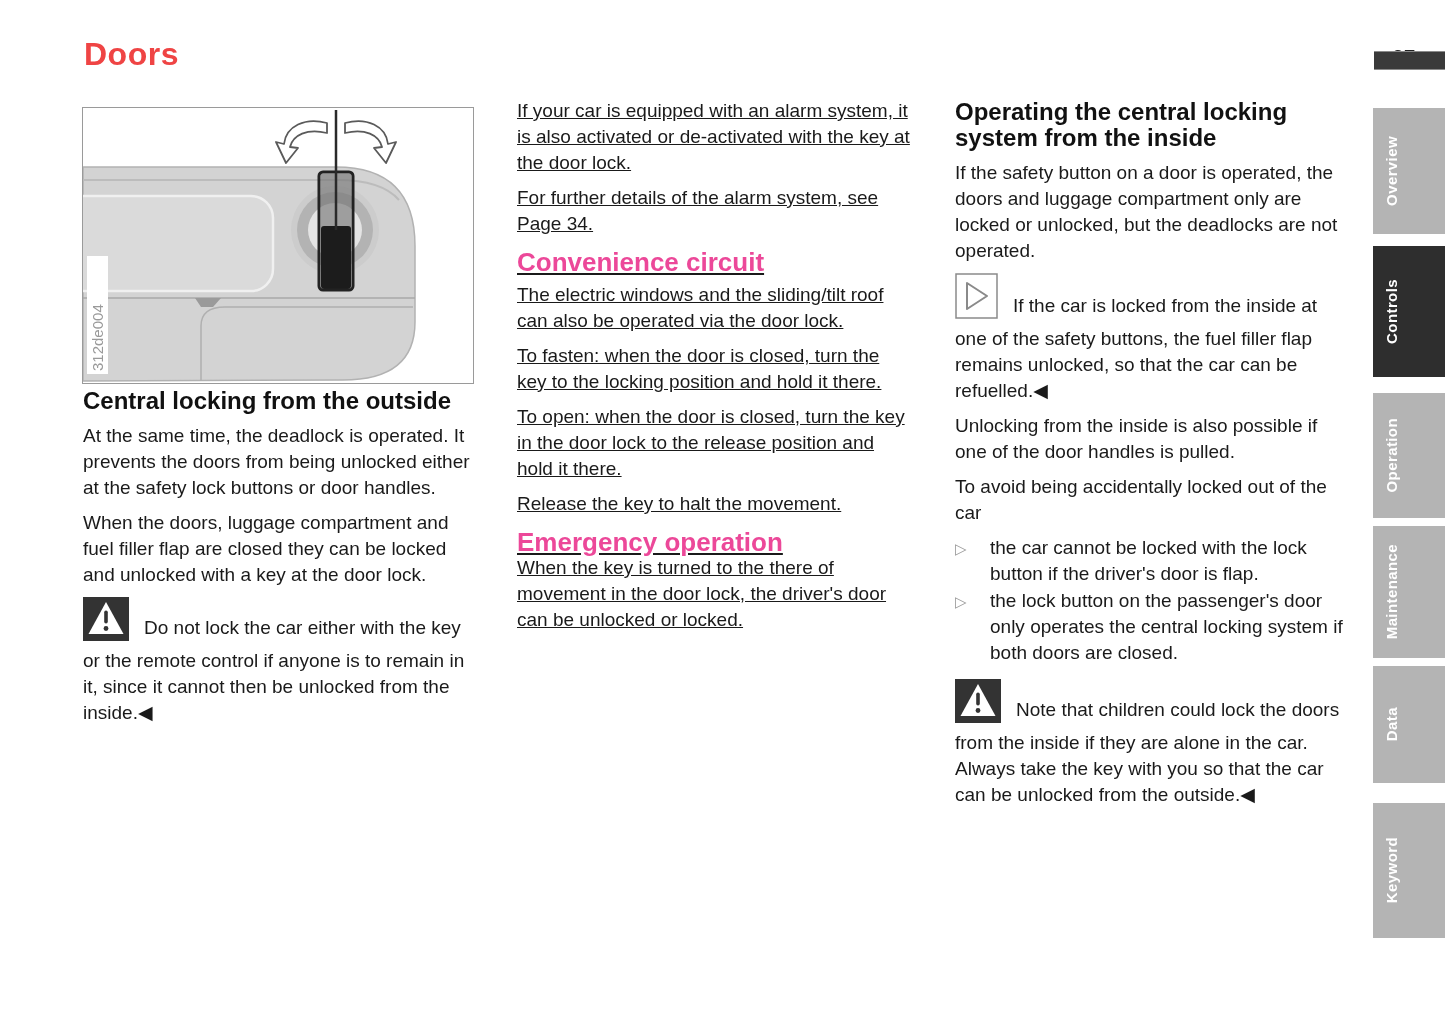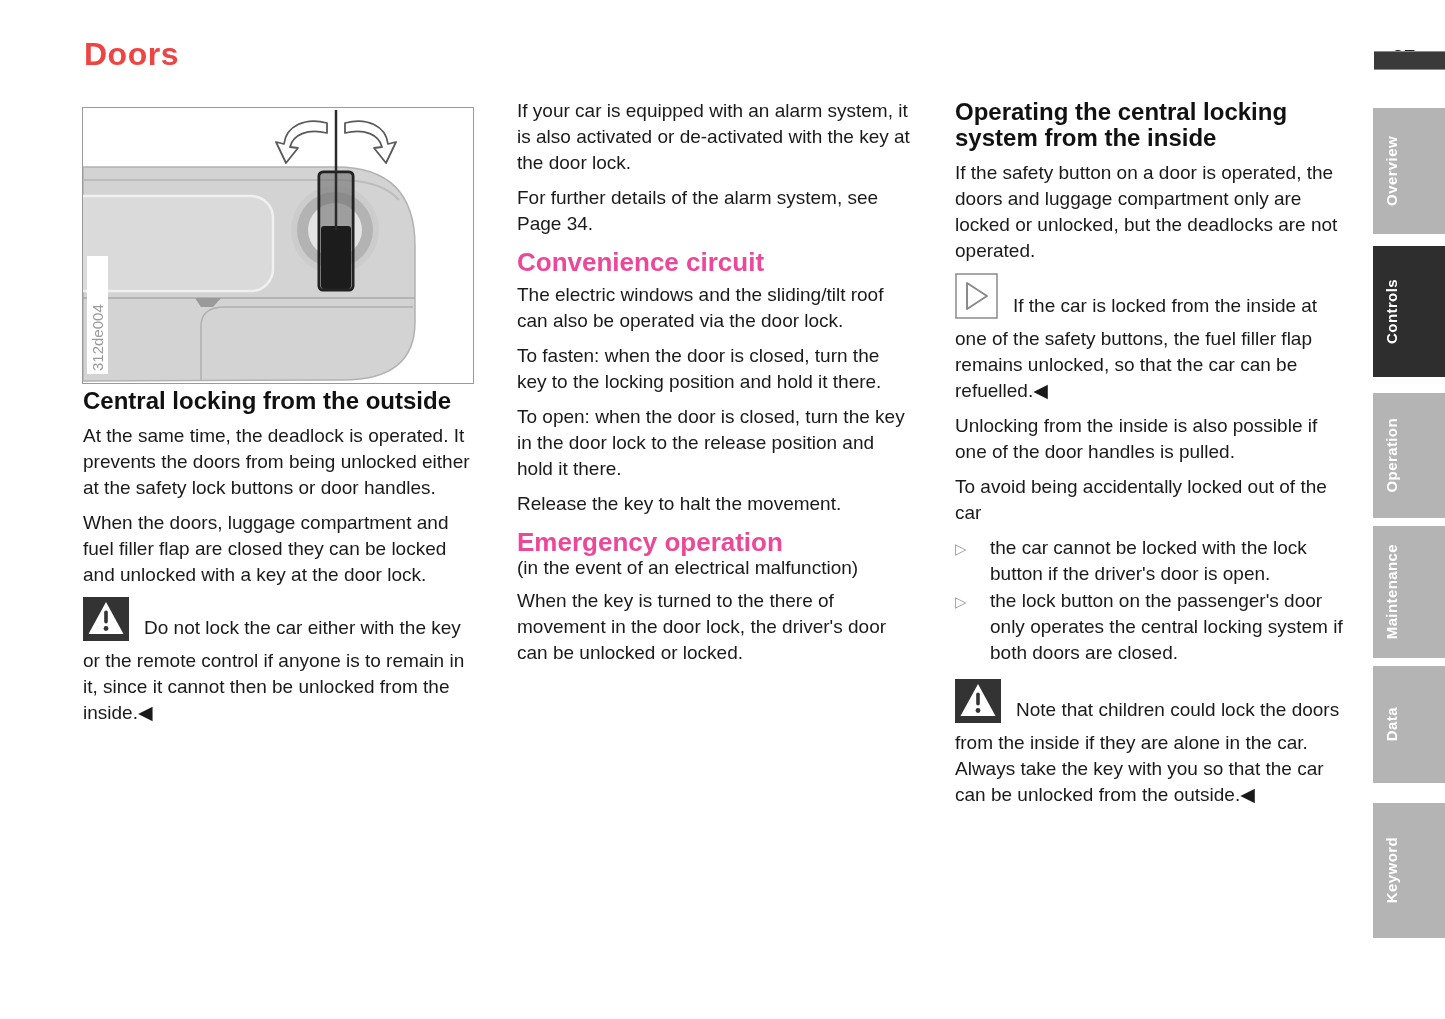--- a/index.html
+++ b/index.html
@@ -40,21 +40,21 @@
   .tab6{top:803px;height:135px;}
   
   .fig{
     position:absolute;left:82px;top:107px;width:390px;height:275px;margin:0;
     border:1px solid #9a9a9a;box-sizing:content-box;background:#fff;
   }
   .fig svg{display:block;}
   
   .col{position:absolute;font-size:19px;line-height:26px;}
   .col-left{left:83px;top:388px;width:392px;}
-  .col-mid{left:517px;top:98px;width:394px;}
+  .col-mid{left:517px;top:98px;width:394px;text-decoration:underline;}
   .col-right{left:955px;top:99px;width:392px;}
   .col p{margin:0 0 9px 0;}
   h2.colhead{font-size:24px;line-height:26px;font-weight:bold;margin:0 0 9px 0;color:#111;}
   h3.subhead{font-size:26px;line-height:25px;font-weight:bold;margin:13px 0 7px 0;color:#ec4899;}
   h3.subhead.tight{margin-bottom:0;}
   p.subline{margin-bottom:7px;}
   
   .inline-icon{display:inline-block;vertical-align:-7px;margin-right:15px;}
   .note{margin-top:4px;}
   
@@ -136,36 +136,35 @@
 
 <section class="col col-mid">
   <p>If your car is equipped with an alarm system, it is also activated or de-activated with the key at the door lock.</p>
   <p>For further details of the alarm system, see Page 34.</p>
   <h3 class="subhead">Convenience circuit</h3>
   <p>The electric windows and the sliding/tilt roof can also be operated via the door lock.</p>
   <p>To fasten: when the door is closed, turn the key to the locking position and hold it there.</p>
   <p>To open: when the door is closed, turn the key in the door lock to the release position and hold it there.</p>
   <p>Release the key to halt the movement.</p>
   <h3 class="subhead tight">Emergency operation</h3>
-  <p class="subline">(in the event of an electrical malfunction)</p>
   <p>When the key is turned to the there of movement in the door lock, the driver's door can be unlocked or locked.</p>
 </section>
 
 <section class="col col-right">
   <h2 class="colhead">Operating the central locking system from the inside</h2>
   <p>If the safety button on a door is operated, the doors and luggage compartment only are locked or unlocked, but the deadlocks are not operated.</p>
   <p class="note"><span class="inline-icon"><svg width="43" height="46" viewBox="0 0 43 46">
           <rect x="1" y="1" width="41" height="44" fill="#ffffff" stroke="#8a8a8a" stroke-width="1.5"></rect>
           <path d="M12 10 L32 23 L12 36 Z" fill="#ffffff" stroke="#8a8a8a" stroke-width="2" stroke-linejoin="round"></path>
         </svg></span><span>If the car is locked from the inside at one of the safety buttons, the fuel filler flap remains unlocked, so that the car can be refuelled.◀</span></p>
   <p>Unlocking from the inside is also possible if one of the door handles is pulled.</p>
   <p>To avoid being accidentally locked out of the car</p>
   <div class="bullet-row">
     <span class="bullet-marker">▷</span>
-    <span class="bullet-text">the car cannot be locked with the lock button if the driver's door is open.</span>
+    <span class="bullet-text">the car cannot be locked with the lock button if the driver's door is flap.</span>
   </div>
   <div class="bullet-row">
     <span class="bullet-marker">▷</span>
     <span class="bullet-text">the lock button on the passenger's door only operates the central locking system if both doors are closed.</span>
   </div>
   <p class="note" style="margin-top:13px;"><span class="inline-icon"><svg width="46" height="44" viewBox="0 0 46 44">
           <rect width="46" height="44" fill="#333333"></rect>
           <path d="M23 5 L40.5 37 H5.5 Z" fill="#ffffff"></path>
           <rect x="21.2" y="13.5" width="3.6" height="13" rx="1.8" fill="#333333"></rect>
           <circle cx="23" cy="31.5" r="2.4" fill="#333333"></circle>

